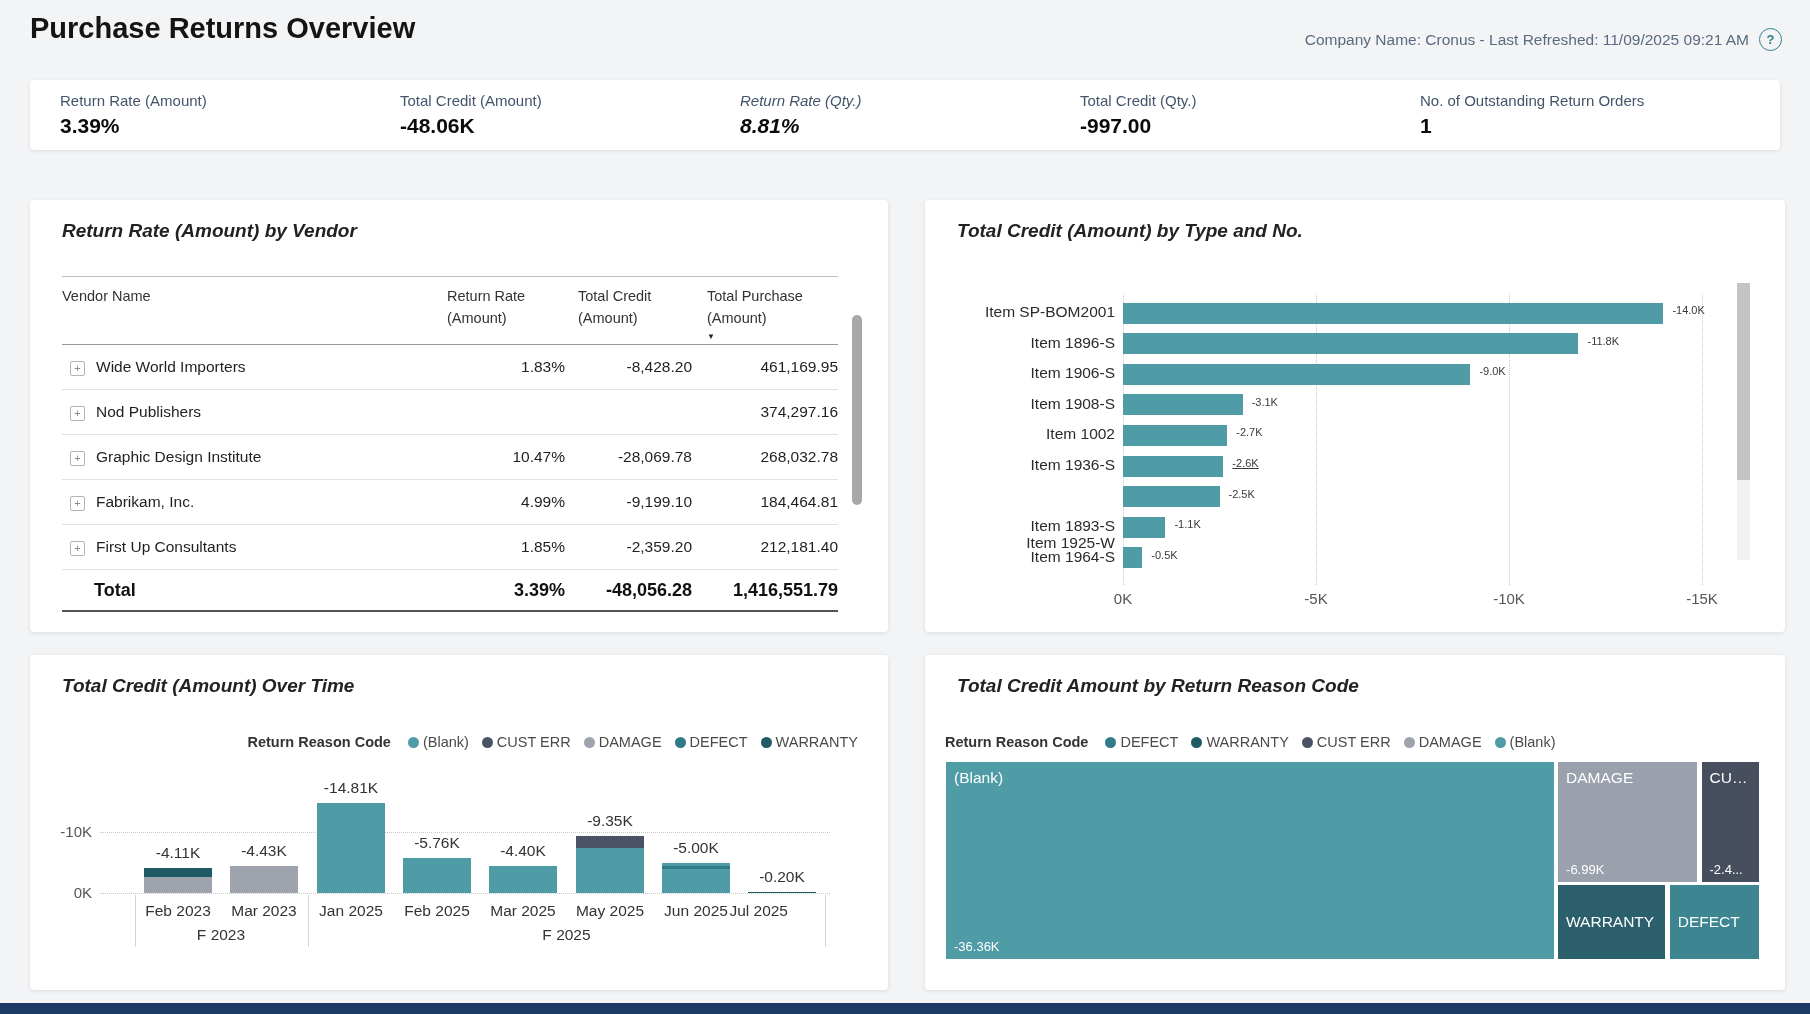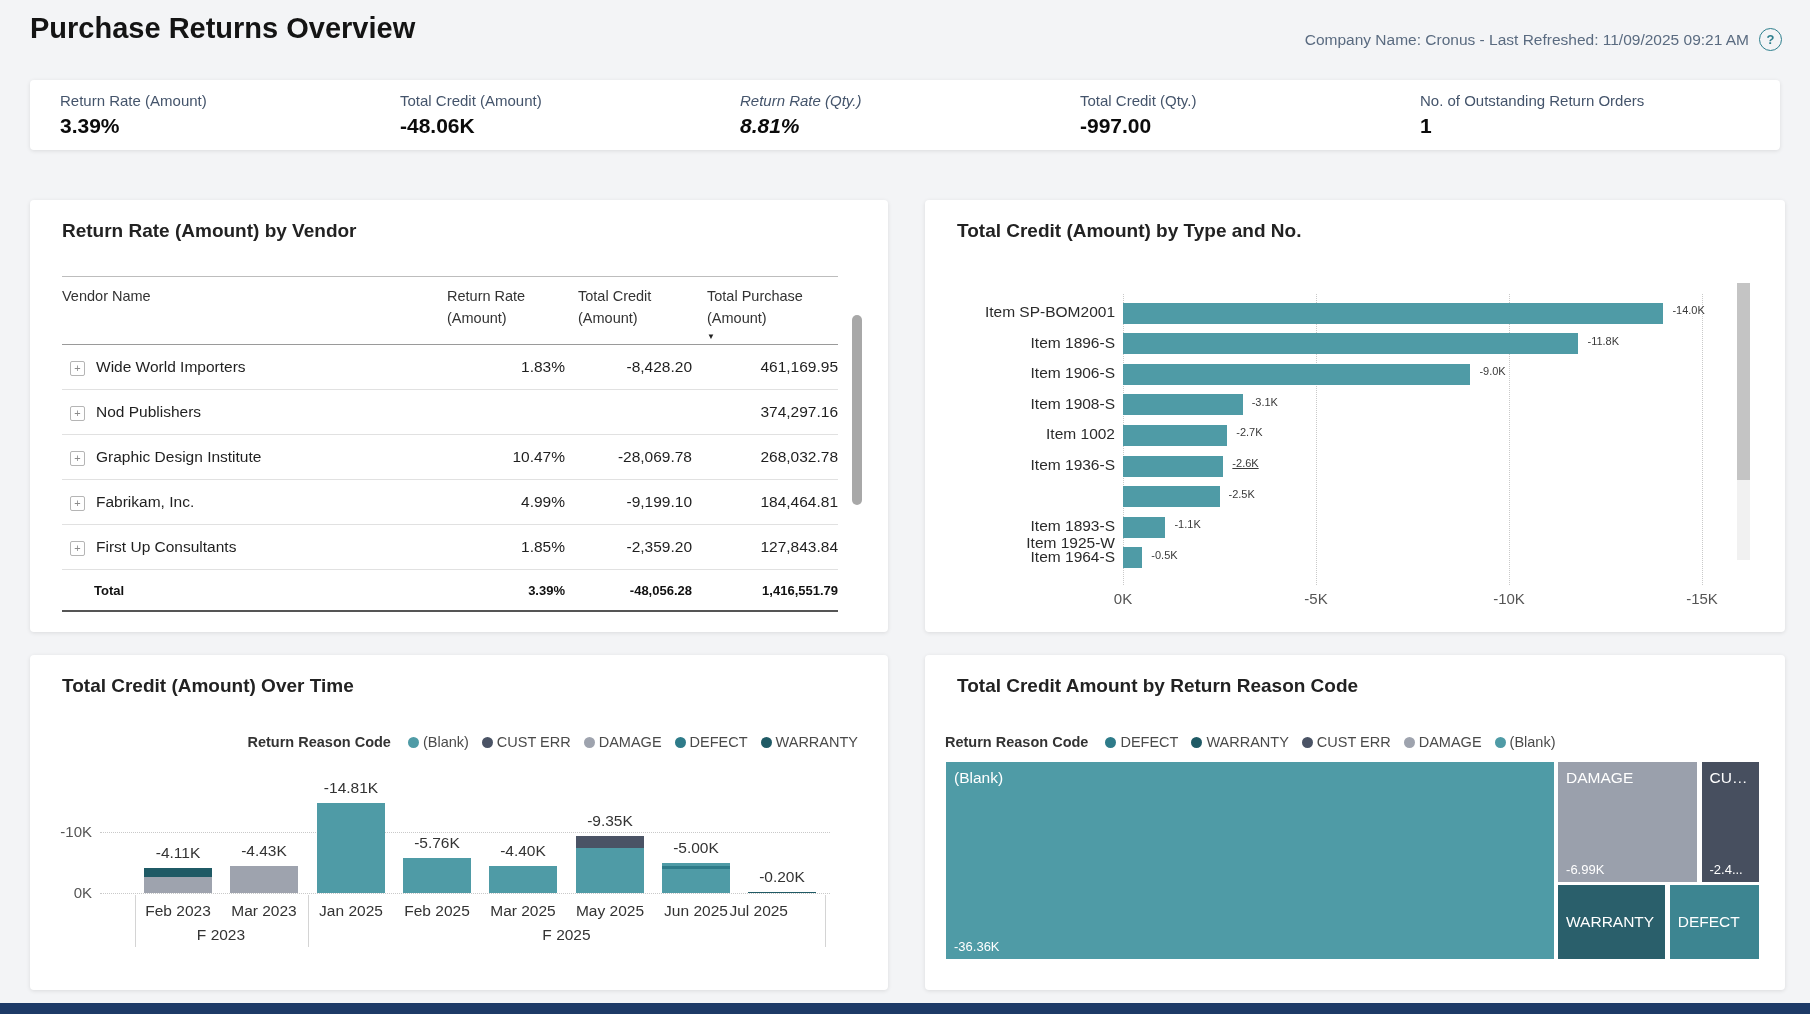--- a/index.html
+++ b/index.html
@@ -10,36 +10,36 @@
   .header-meta { position:absolute; top:28px; right:28px; display:flex; align-items:center; gap:10px; color:#5a6b80; font-size:15.5px; }
   .help-icon { width:21px; height:21px; border:1.6px solid #2e7f8d; color:#2e7f8d; border-radius:50%; display:flex; align-items:center; justify-content:center; font-size:13px; font-weight:bold; cursor:pointer; }
 
   .card { position:absolute; background:#ffffff; border-radius:4px; box-shadow:0 1px 4px rgba(0,0,0,.10); }
   #kpi-card   { left:30px;  top:80px;  width:1750px; height:70px; }
   #panel-vendor  { left:30px;  top:200px; width:858px; height:432px; }
   #panel-barchart{ left:925px; top:200px; width:860px; height:432px; }
   #panel-time    { left:30px;  top:655px; width:858px; height:335px; }
   #panel-treemap { left:925px; top:655px; width:860px; height:335px; }
 
-  .panel-title { position:absolute; left:32px; top:20px; font-size:19px; font-weight:bold; color:#222; }
+  .panel-title { position:absolute; left:32px; top:20px; font-size:19px; font-weight:bold; color:#222;font-style:italic; }
 
   .kpi { position:absolute; top:12px; }
   .kpi-label { font-size:15px; color:#44546b; margin-bottom:5px; }
   .kpi-value { font-size:21px; font-weight:bold; color:#0b0b0b; }
 
   
   #vendor-table { position:absolute; left:32px; top:76px; width:776px; }
   .vt-header { display:flex; border-top:1px solid #bdbdbd; border-bottom:1px solid #9a9a9a; height:69px; box-sizing:border-box; padding-top:9px; color:#333; font-size:14.5px; line-height:1.5; }
   .c-name { width:383px; } .c-rr { width:120px; padding-left:2px; box-sizing:border-box; }
   .c-tc { width:127px; padding-left:13px; box-sizing:border-box; } .c-tp { width:146px; padding-left:15px; box-sizing:border-box; }
   .vt-row { display:flex; align-items:center; height:44px; border-bottom:1px solid #e1e1e1; font-size:15.5px; color:#1f1f1f; }
   .vt-row .num, .vt-total .num { text-align:right; padding-left:0; }
   .vt-row .c-rr, .vt-row .c-tc, .vt-row .c-tp, .vt-total .c-rr, .vt-total .c-tc, .vt-total .c-tp { padding-left:0; }
   .expand-icon { display:inline-block; width:13px; height:13px; border:1px solid #b5b5b5; color:#8a8a8a; font-size:11px; line-height:12px; text-align:center; margin:0 11px 0 8px; border-radius:2px; cursor:pointer; }
-  .vt-total { display:flex; align-items:center; height:40px; font-weight:bold; border-bottom:2px solid #555; font-size:13px; color:#111; }
+  .vt-total { display:flex; align-items:center; height:40px; font-weight:bold; border-bottom:2px solid #555; font-size:18px; color:#111; }
   .vt-total .c-name span { margin-left:32px; }
   .sort-icon { font-size:8px; color:#222; margin-top:1px; cursor:pointer; }
   .v-scrollbar { position:absolute; border-radius:5px; cursor:pointer; }
 
   
   .grid-v { position:absolute; border-left:1px dotted #c9c9c9; width:0; }
   .grid-h { position:absolute; border-top:1px dotted #c9c9c9; height:0; }
   .axis-tick { position:absolute; font-size:15px; color:#555; text-align:center; }
   .bar-label { position:absolute; font-size:15.5px; color:#2b2b2b; text-align:right; }
   .bar-rect { position:absolute; cursor:pointer; }
@@ -129,21 +129,21 @@
         <div class="vt-row">
           <div class="c-name"><span class="expand-icon">+</span><span>Fabrikam, Inc.</span></div>
           <div class="c-rr num">4.99%</div>
           <div class="c-tc num">-9,199.10</div>
           <div class="c-tp num">184,464.81</div>
         </div>
         <div class="vt-row">
           <div class="c-name"><span class="expand-icon">+</span><span>First Up Consultants</span></div>
           <div class="c-rr num">1.85%</div>
           <div class="c-tc num">-2,359.20</div>
-          <div class="c-tp num">127,843.84</div>
+          <div class="c-tp num">212,181.40</div>
         </div>
         <div class="vt-total">
           <div class="c-name"><span>Total</span></div>
           <div class="c-rr num">3.39%</div>
           <div class="c-tc num">-48,056.28</div>
           <div class="c-tp num">1,416,551.79</div>
         </div>
       </div>
     <div class="v-scrollbar" id="vendor-scrollbar" style="left:822px; top:115px; width:10px; height:190px; background:#a8a8a8;"></div>
   </div>

